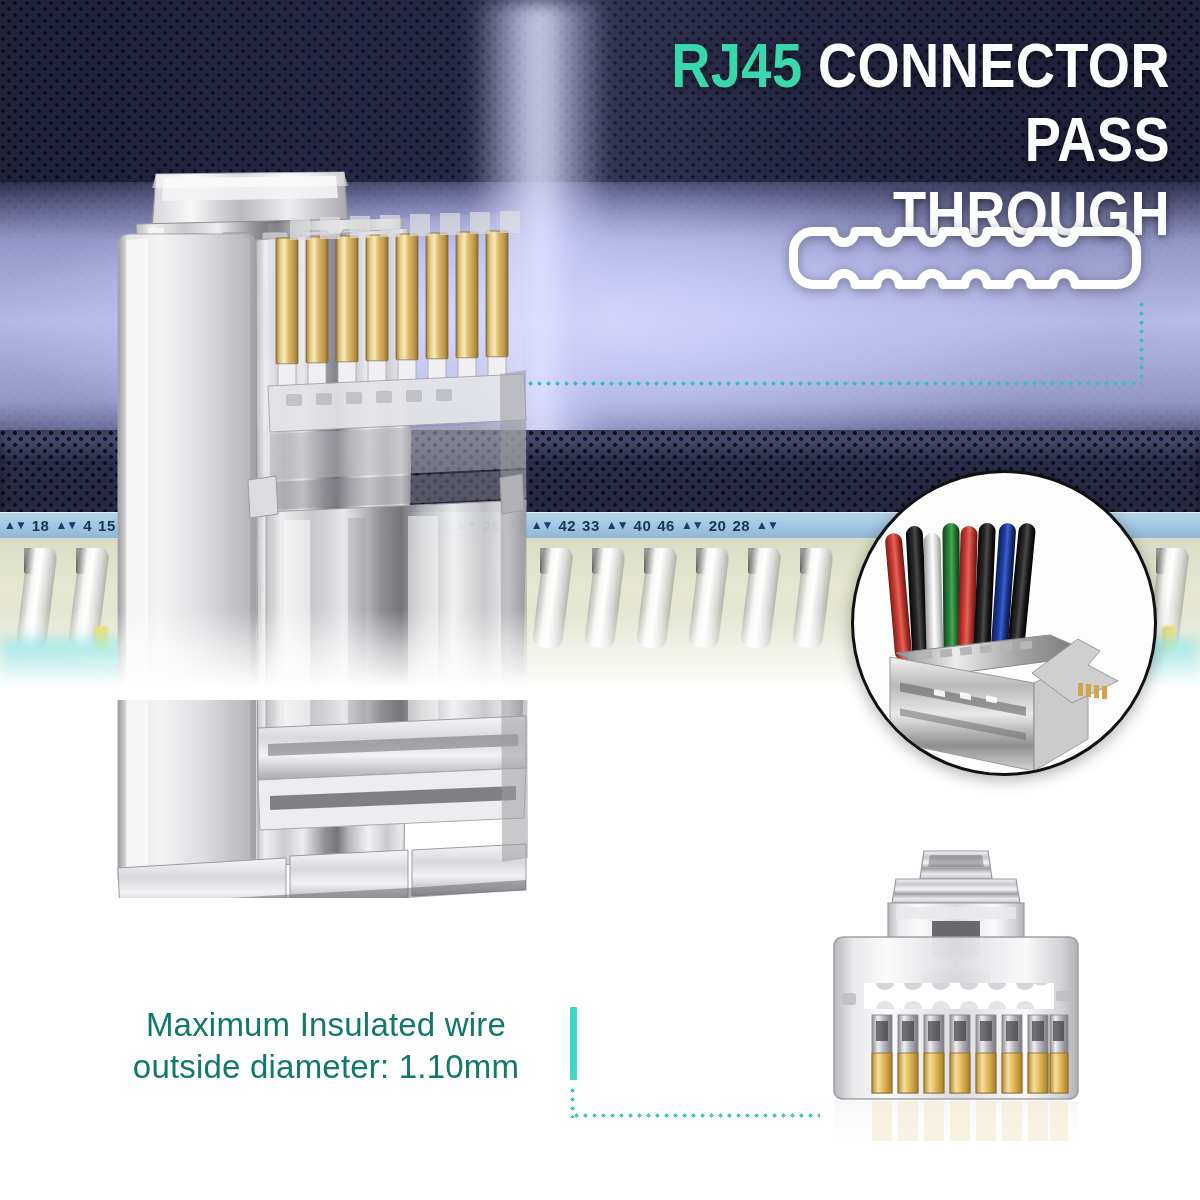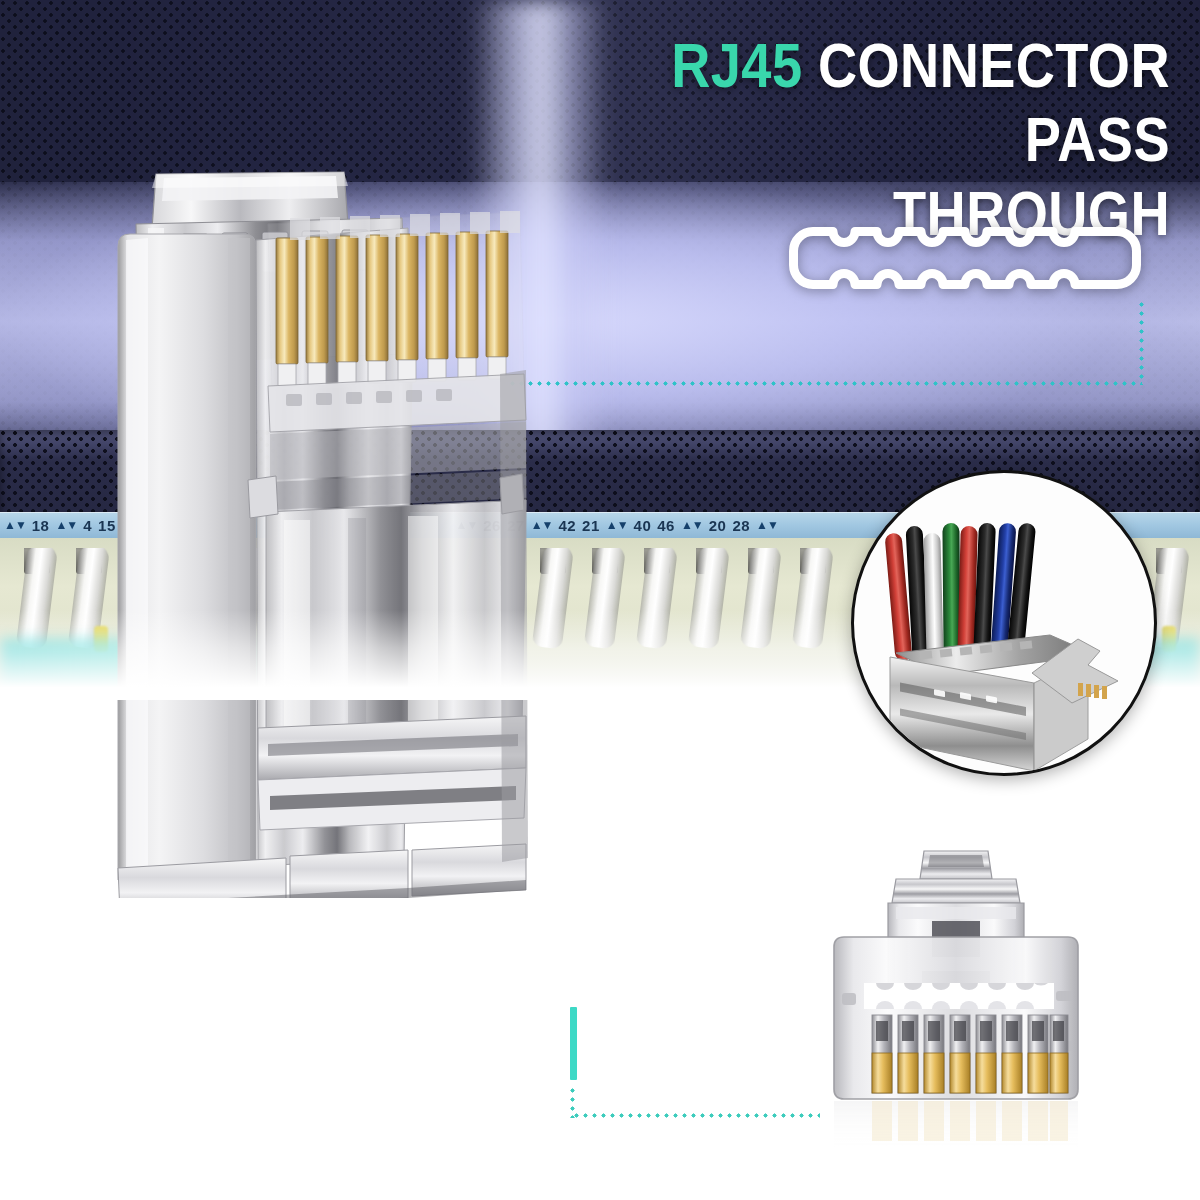--- a/index.html
+++ b/index.html
@@ -139,21 +139,21 @@
       <span class="arrows">▲▼</span>
       <span>4</span>
       <span>15</span>
       <span class="arrows">▲▼</span>
       <span style="flex:0 0 300px"></span>
       <span class="arrows">▲▼</span>
       <span>26</span>
       <span>27</span>
       <span class="arrows">▲▼</span>
       <span>42</span>
-      <span>21</span>
+      <span>33</span>
       <span class="arrows">▲▼</span>
       <span>40</span>
       <span>46</span>
       <span class="arrows">▲▼</span>
       <span>20</span>
       <span>28</span>
       <span class="arrows">▲▼</span>
       <span style="flex:0 0 200px"></span>
       <span>40</span>
       <span>41</span>
@@ -558,17 +558,21 @@
             <rect x="138" y="256" width="20" height="40"></rect>
           <rect x="164" y="256" width="20" height="40"></rect>
             <rect x="190" y="256" width="20" height="40"></rect>
           <rect x="216" y="256" width="20" height="40"></rect>
             <rect x="238" y="256" width="18" height="40"></rect>
         </g>
       </g>
     </svg>
   </div>
 
+  <div class="caption">
+    <span>Maximum Insulated wire</span><br>
+    <span>outside diameter: 1.10mm</span>
+  </div>
   <div class="vbar"></div>
   <div class="dot-v teal2" style="left:570px;top:1086px;height:32px;"></div>
   <div class="dot-h teal2" style="left:572px;top:1113px;width:248px;"></div>
 
 </div>
 
 </body></html>

